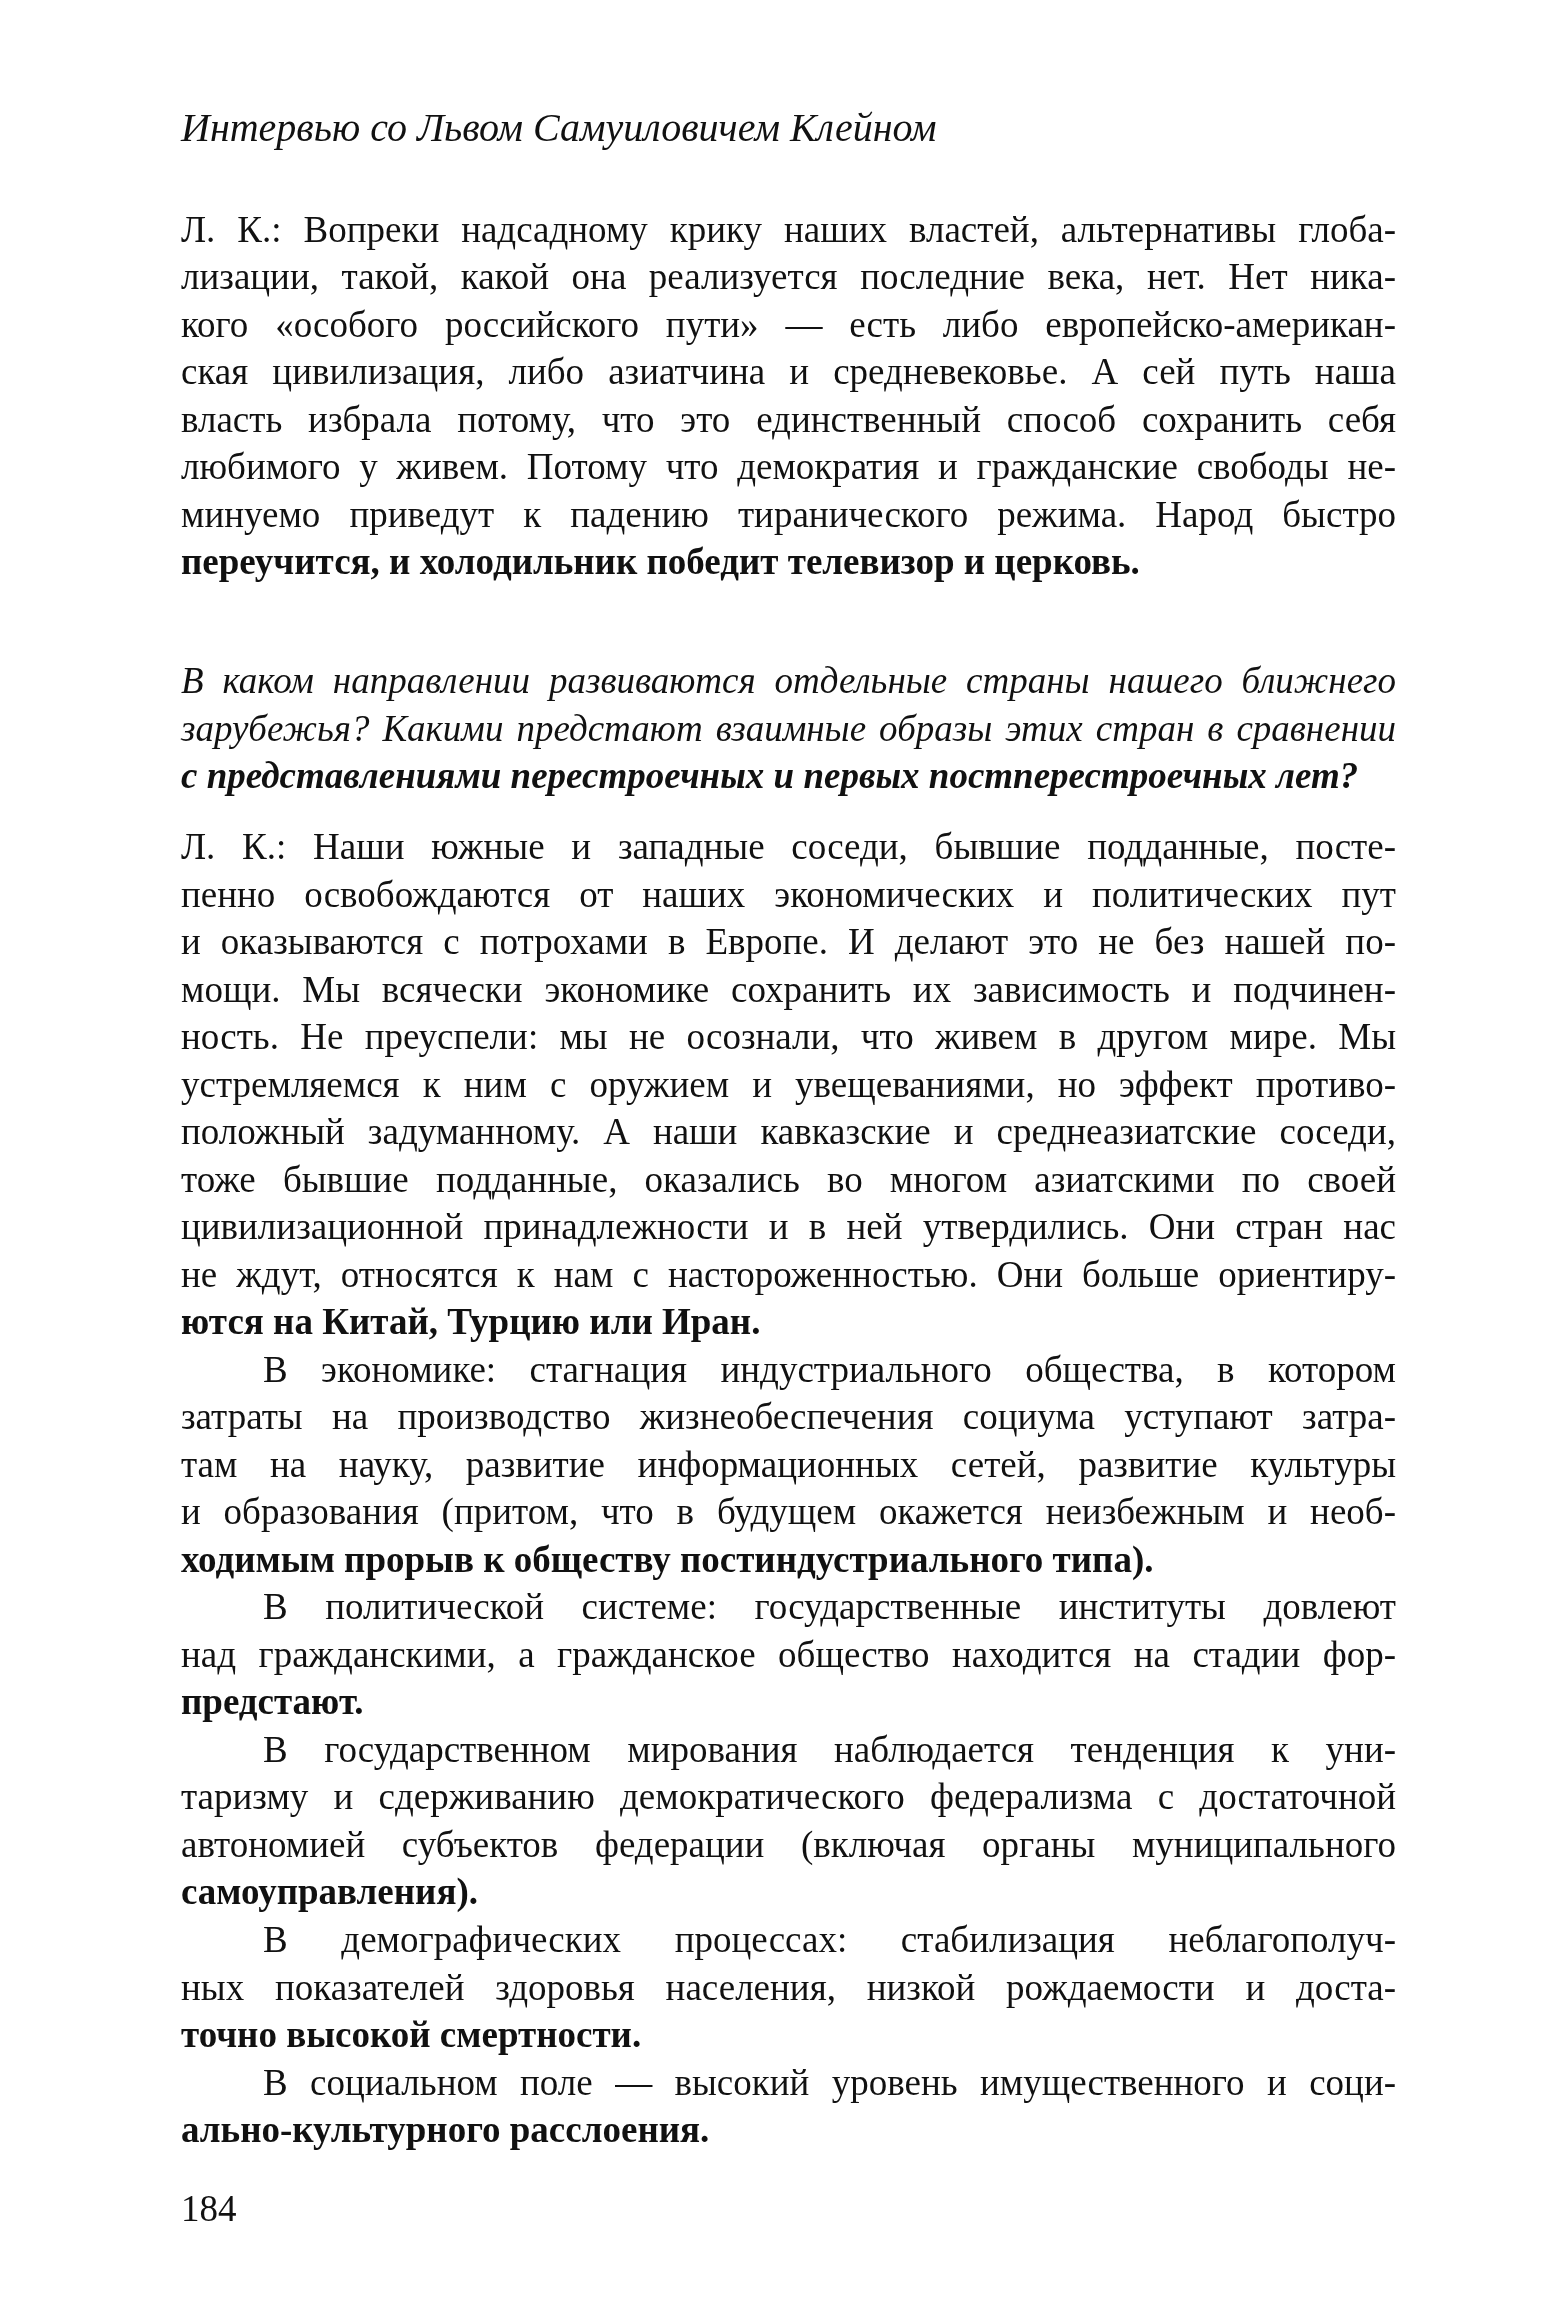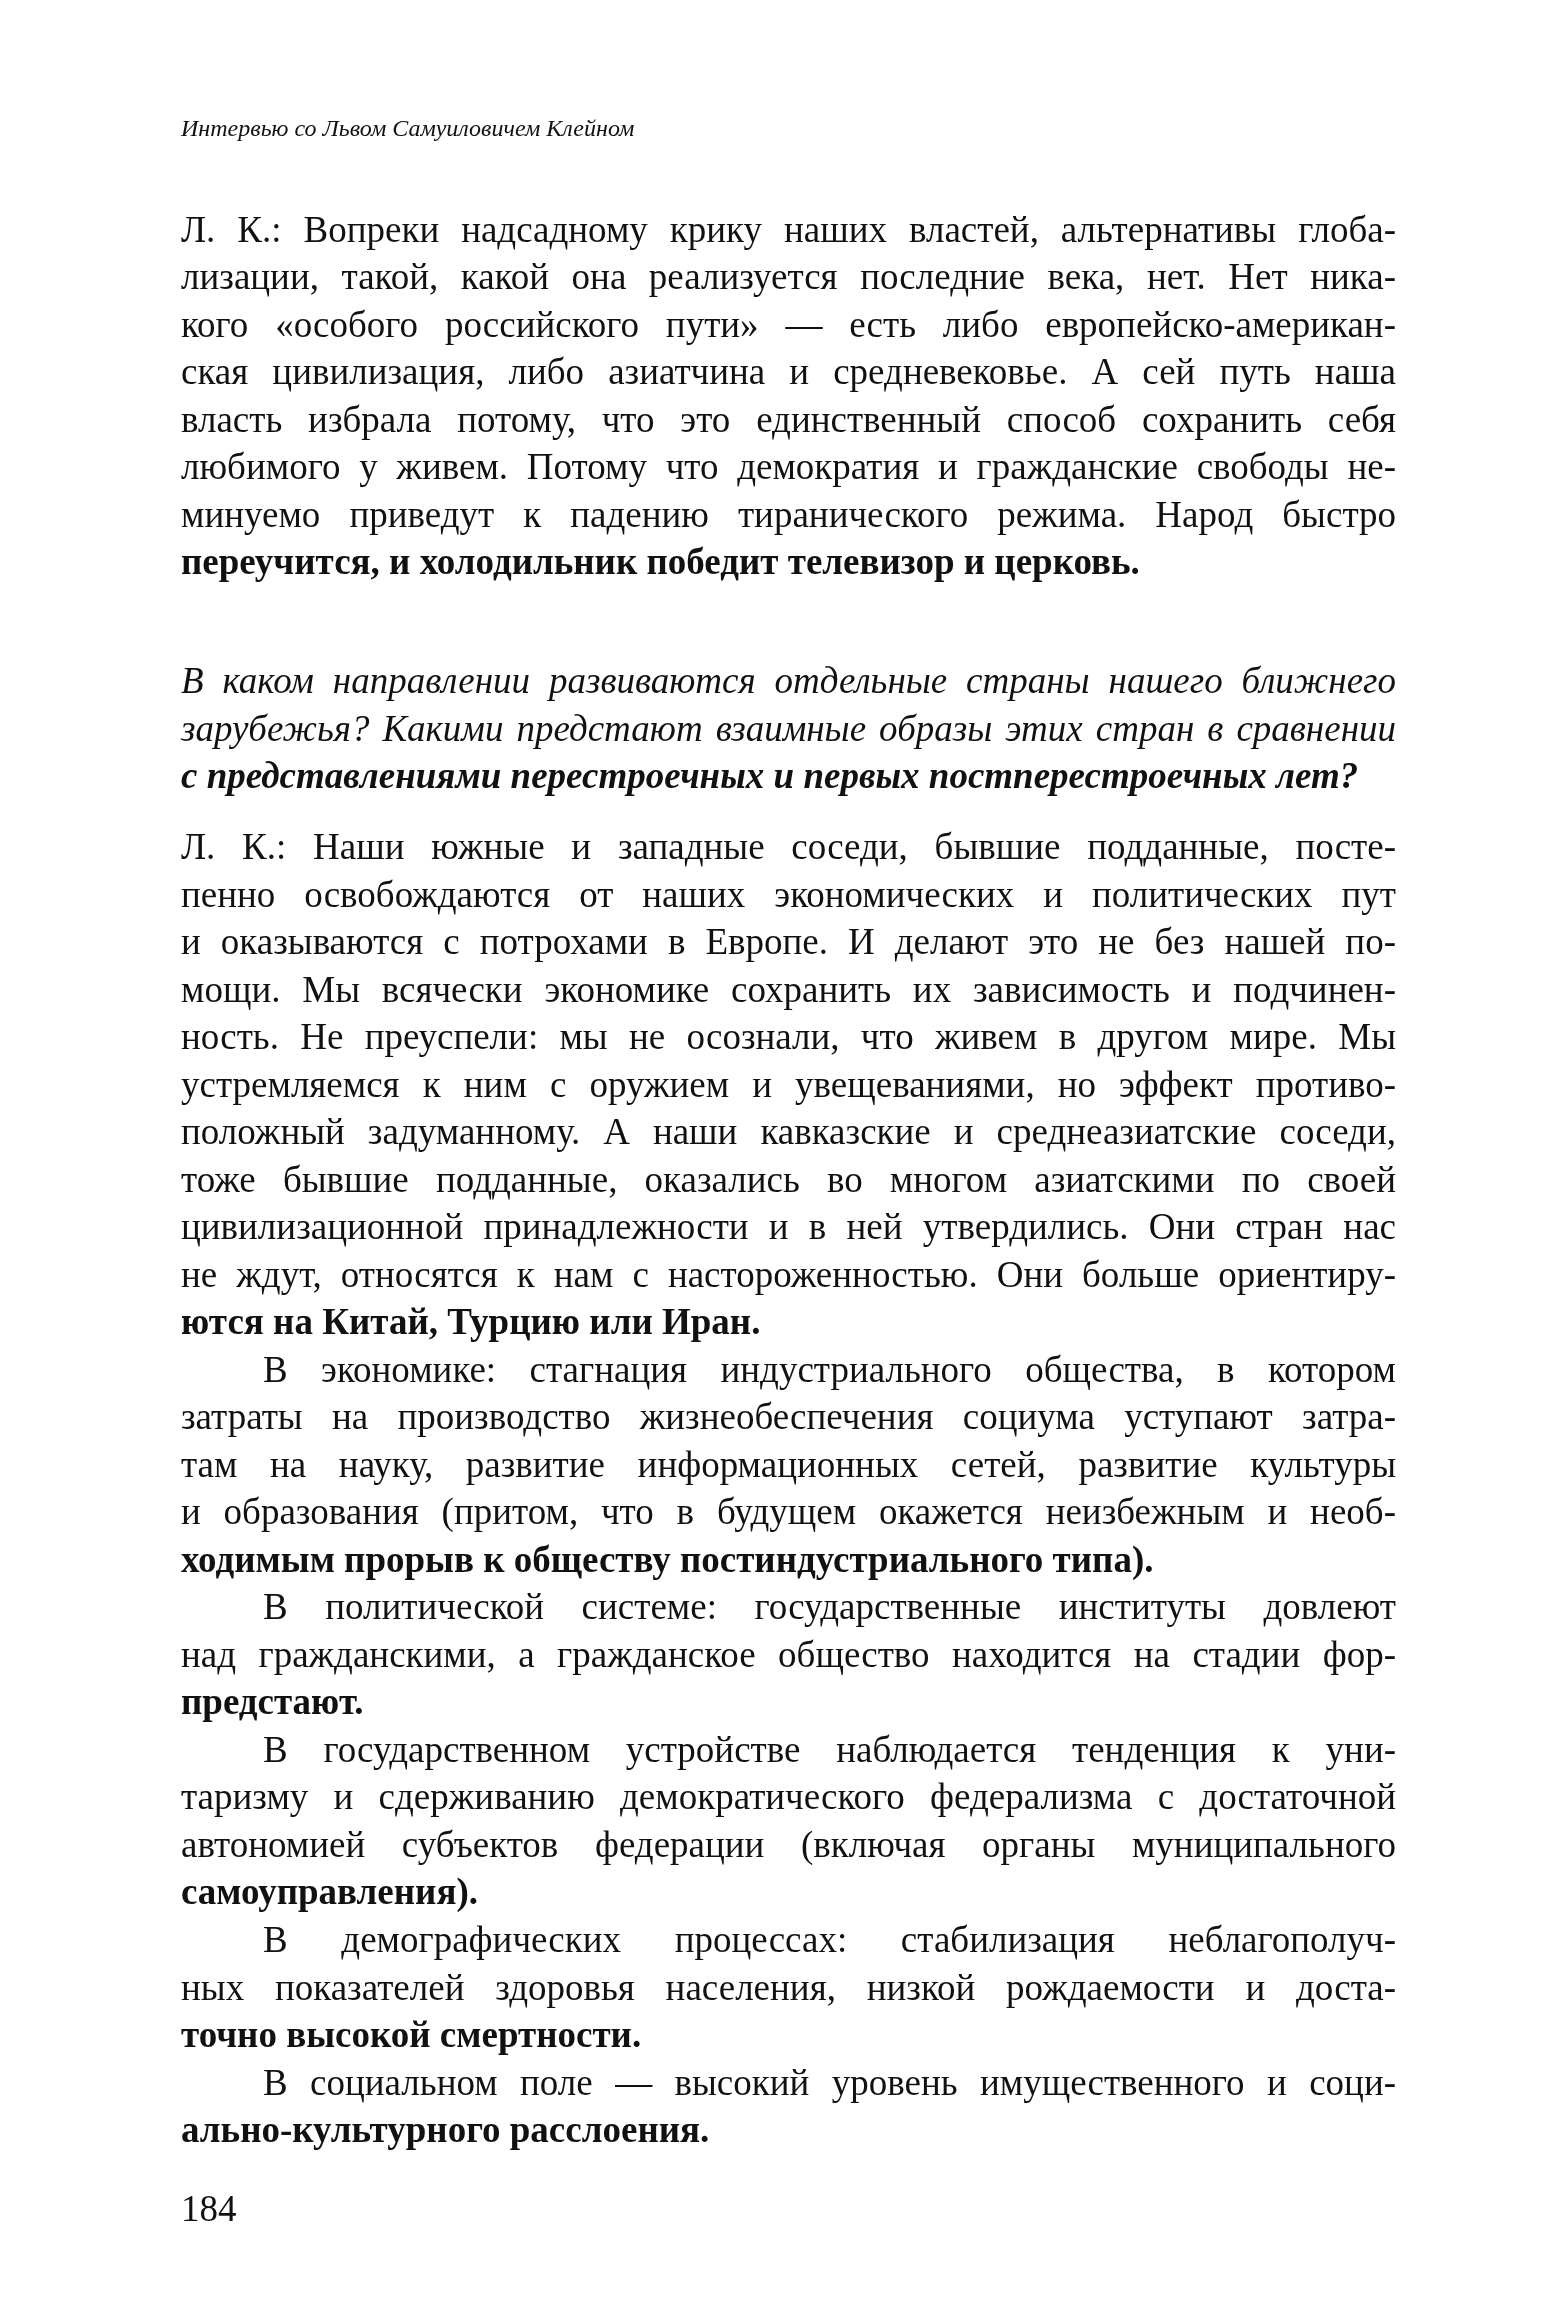--- a/index.html
+++ b/index.html
@@ -4,21 +4,21 @@
 <style>
   html, body { margin: 0; padding: 0; background: #ffffff; }
   body { width: 1565px; height: 2320px; position: relative; overflow: hidden; }
   .page {
     position: absolute; left: 181px; top: 0; width: 1215px;
     font-family: "Liberation Serif", "DejaVu Serif", serif;
     color: #111111;
   }
   .running-head {
     position: absolute; top: 108px; left: 0;
-    font-style: italic; font-size: 24px; line-height: 40px; white-space: nowrap;
+    font-style: italic; font-size: 40px; line-height: 40px; white-space: nowrap;
   }
   .line {
     position: absolute; left: 0; width: 1215px;
     font-size: 37px; line-height: 46px; white-space: nowrap;
     text-align: justify; text-align-last: justify;
   }
   .line.last { text-align-last: left; font-weight: bold; }
   .line.indent { padding-left: 82px; width: 1133px; }
   .line.it { font-style: italic; margin-top: 24px; }
   b { font-weight: normal; }
@@ -69,21 +69,21 @@
     <div class="line last" style="top:1537px">ходимым прорыв к обществу постиндустриального типа).</div>
   </div>
 
   <div>
     <div class="line indent" style="top:1584px"><span>В </span><b>политической системе:</b><span> государственные институты довлеют</span></div>
     <div class="line" style="top:1632px">над гражданскими, а гражданское общество находится на стадии фор-</div>
     <div class="line last" style="top:1679px">предстают.</div>
   </div>
 
   <div>
-    <div class="line indent" style="top:1727px"><span>В </span><b>государственном устройстве</b><span> наблюдается тенденция к уни-</span></div>
+    <div class="line indent" style="top:1727px"><span>В </span><b>государственном мирования</b><span> наблюдается тенденция к уни-</span></div>
     <div class="line" style="top:1774px">таризму и сдерживанию демократического федерализма с достаточной</div>
     <div class="line" style="top:1822px">автономией субъектов федерации (включая органы муниципального</div>
     <div class="line last" style="top:1869px">самоуправления).</div>
   </div>
 
   <div>
     <div class="line indent" style="top:1917px"><span>В </span><b>демографических процессах</b><span>: стабилизация неблагополуч-</span></div>
     <div class="line" style="top:1965px">ных показателей здоровья населения, низкой рождаемости и доста-</div>
     <div class="line last" style="top:2012px">точно высокой смертности.</div>
   </div>

